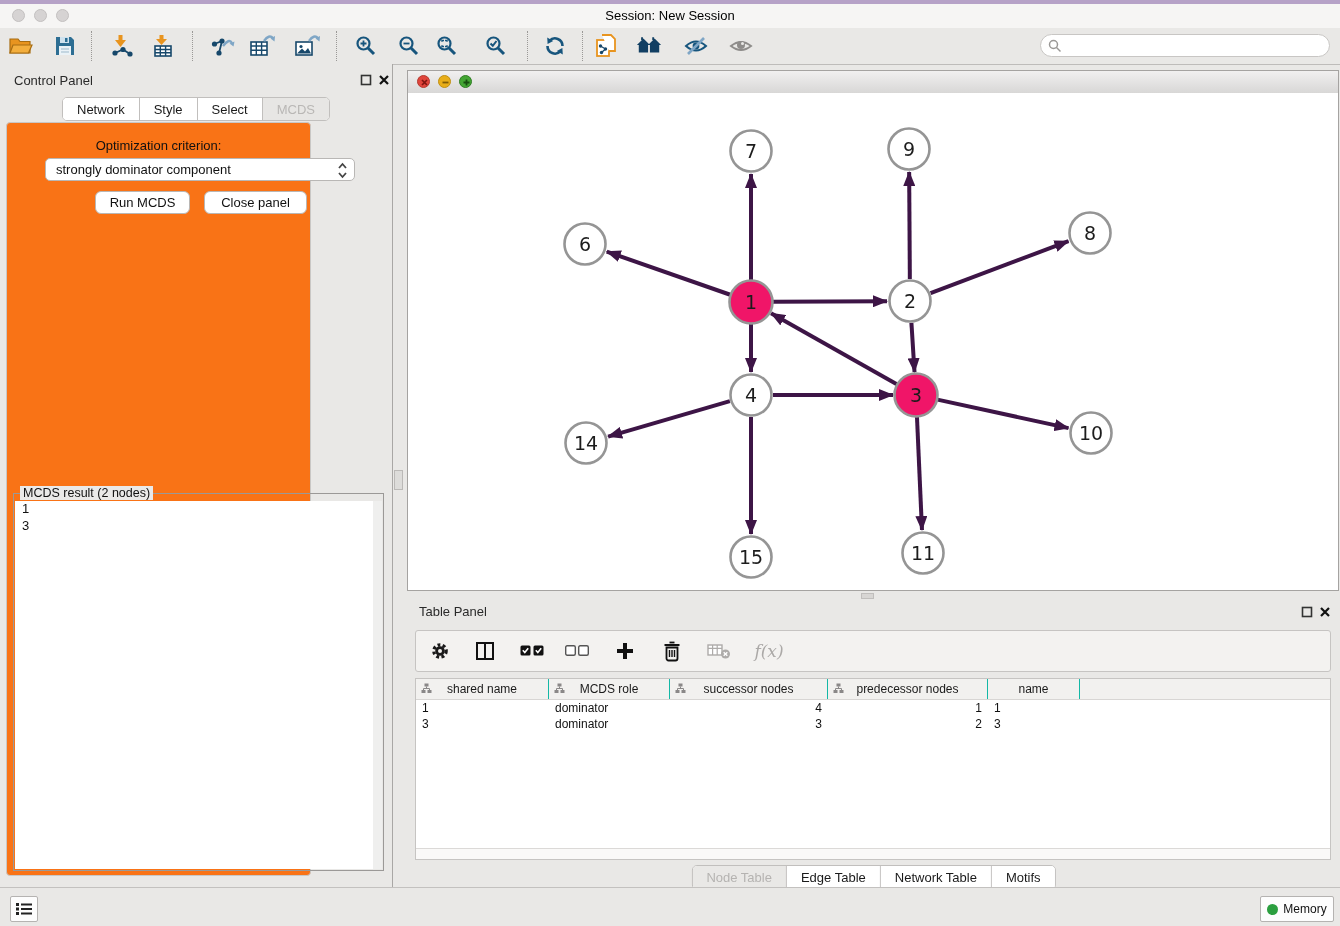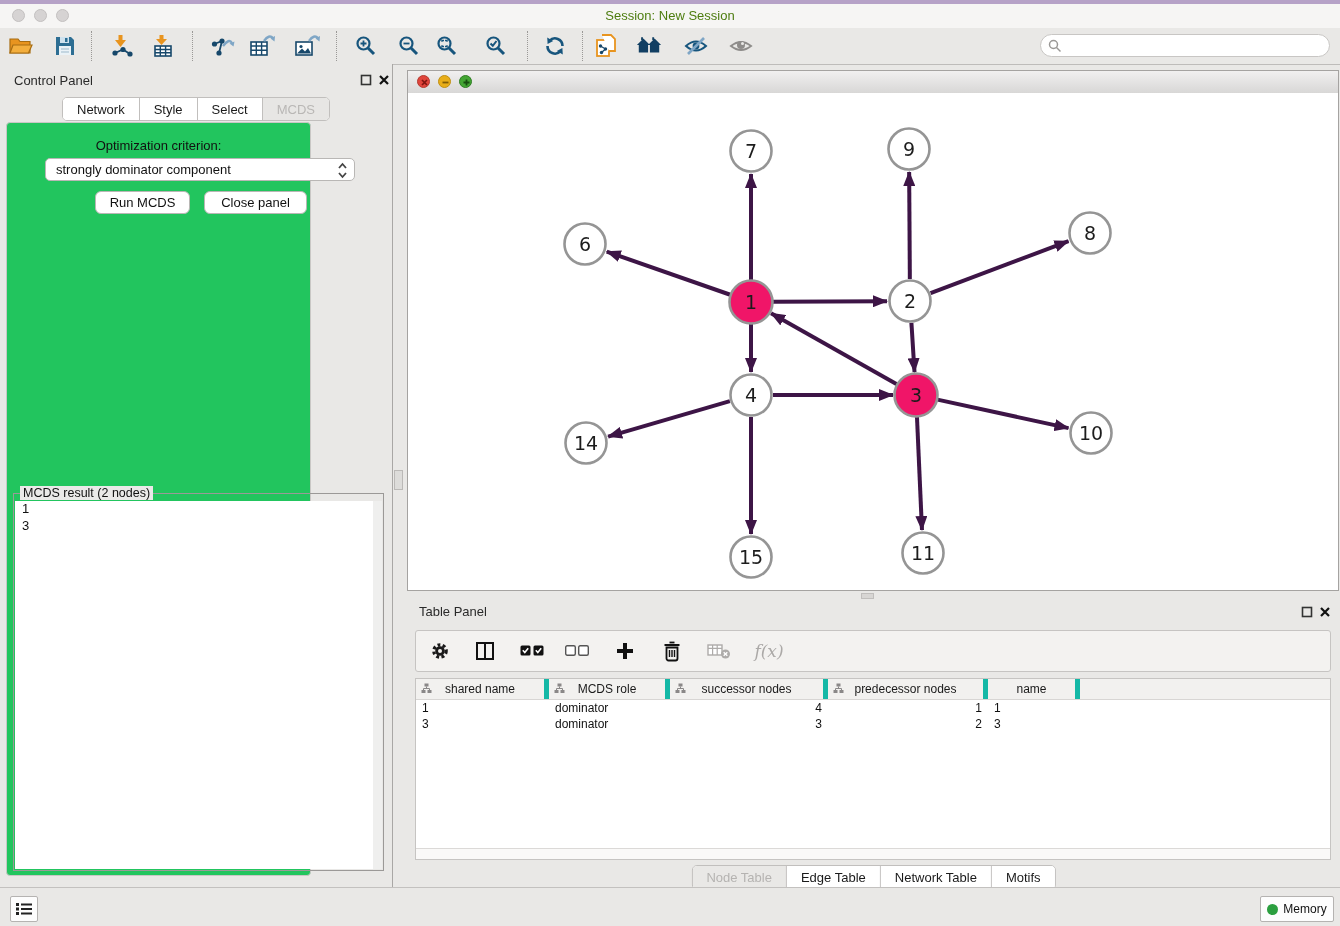--- a/index.html
+++ b/index.html
@@ -11,37 +11,37 @@
   }
   
   .main-window{position:absolute;left:0;top:4px;right:0;bottom:0;background:#e9e8e6;}
   .titlebar{position:absolute;left:0;top:0;right:0;height:24px;background:#f6f5f4;border-bottom:1px solid #d6d4d2;}
   .traffic{position:absolute;top:5px;left:12px;display:flex;gap:9px;}
   .tl{width:13px;height:13px;border-radius:50%;background:#d6d3d3;border:1px solid #c3c0c0;box-sizing:border-box;position:relative;}
   .tl svg{position:absolute;left:1px;top:1px;}
   .tl.red{background:#e0453c;border-color:#b43a30;}
   .tl.yellow{background:#e9ae19;border-color:#c08f12;}
   .tl.green{background:#43a533;border-color:#2f7d24;}
-  .title-text{position:absolute;left:0;right:0;top:4px;text-align:center;font-size:13px;color:#4d7c0f;}
+  .title-text{position:absolute;left:0;right:0;top:4px;text-align:center;font-size:13px;color:#000000;}
   
   .toolbar{position:absolute;left:0;top:24px;right:0;height:36px;background:#e9e8e6;border-bottom:1px solid #bebcba;display:flex;align-items:center;}
   .tb-icon{width:26px;height:26px;display:flex;align-items:center;justify-content:center;flex:none;cursor:default;}
   .tb-sep{width:1px;height:30px;border-left:1px dotted #9a9896;flex:none;}
   .searchbox{position:absolute;left:1040px;top:6px;width:290px;height:23px;background:#fff;border:1px solid #c8c6c4;border-radius:12px;display:flex;align-items:center;box-sizing:border-box;padding-left:7px;gap:4px;}
   .searchbox input{border:none;outline:none;flex:1;height:17px;font-size:12px;background:transparent;font-family:"Liberation Sans",sans-serif;}
   
   .control-panel{position:absolute;left:0;top:60px;width:393px;bottom:38px;background:#e9e8e6;border-right:1px solid #a9a7a5;box-sizing:border-box;}
   .panel-title{position:absolute;left:14px;top:9px;font-size:13px;color:#2a2a2a;}
   .panel-btn{position:absolute;top:9px;width:13px;height:13px;display:flex;align-items:center;justify-content:center;}
   .seg-tabs{position:absolute;display:flex;border:1px solid #c1bfbd;border-radius:5px;overflow:hidden;background:#fff;height:22px;}
   .seg-tab{padding:0 14px;display:flex;align-items:center;font-size:13px;color:#1a1a1a;background:#fff;border-right:1px solid #c1bfbd;white-space:nowrap;}
   .seg-tab:last-child{border-right:none;}
   .seg-tab.selected{background:#e7e6e4;color:#b9b7b5;}
   .cp-tabs{left:50%;transform:translateX(-50%);top:33px;}
-  .cp-content{position:absolute;left:6px;top:58px;width:305px;height:754px;background:#22c55e;border:1px solid #c9c7c5;border-radius:4px;box-sizing:border-box;}
+  .cp-content{position:absolute;left:6px;top:58px;width:305px;height:754px;background:#f97316;border:1px solid #c9c7c5;border-radius:4px;box-sizing:border-box;}
   .opt-label{position:absolute;left:0;right:0;top:15px;text-align:center;font-size:13px;color:#111;}
   .dropdown{position:absolute;left:38px;top:35px;width:310px;height:23px;background:#fff;border:1px solid #b9b7b5;border-radius:5px;box-sizing:border-box;display:flex;align-items:center;padding-left:10px;font-size:13px;color:#111;}
   .dd-stepper{position:absolute;right:6px;top:2px;}
   .cp-button{position:absolute;top:68px;height:23px;background:#fff;border:1px solid #b9b7b5;border-radius:6px;box-sizing:border-box;display:flex;align-items:center;justify-content:center;font-size:13px;color:#111;}
   .fieldset{position:absolute;left:6px;top:370px;width:371px;height:378px;border:1px solid #9b9997;box-sizing:border-box;}
   .fieldset .legend{position:absolute;left:6px;top:-8px;background:#eae9e8;padding:0 3px;font-size:12.5px;color:#111;}
   .result-area{position:absolute;left:1px;top:7px;right:1px;bottom:1px;background:#fff;overflow:hidden;}
   .result-line{font-size:13px;color:#111;line-height:16.5px;padding-left:7px;}
   .vtrack{position:absolute;right:0;top:0;bottom:0;width:9px;background:#efefee;}
   .splitter-grip{position:absolute;left:394px;top:466px;width:9px;height:20px;background:#dddcda;border:1px solid #bbb9b7;box-sizing:border-box;}
@@ -52,21 +52,21 @@
   .net-title{position:absolute;left:0;right:0;top:3px;text-align:center;font-size:13px;color:#333;}
   .net-traffic{position:absolute;left:9px;top:4px;display:flex;gap:8px;}
   .net-content{position:absolute;left:0;top:22px;right:0;bottom:0;background:#fff;}
   
   .table-panel{position:absolute;left:407px;top:596px;right:0;height:292px;background:#e9e8e6;}
   .tp-toolbar{position:absolute;left:8px;top:30px;width:916px;height:42px;background:#f3f2f0;border:1px solid #c6c4c2;border-radius:3px;box-sizing:border-box;display:flex;align-items:center;padding-left:12px;gap:15px;}
   .tp-icon{width:24px;height:24px;display:flex;align-items:center;justify-content:center;}
   .fx{font-family:"DejaVu Serif",serif;font-style:italic;font-size:17px;color:#aba9a7;}
   .node-table{position:absolute;left:8px;top:78px;width:916px;height:182px;background:#fff;border:1px solid #c6c4c2;box-sizing:border-box;}
   .t-header{display:flex;height:20px;background:#f2f1ef;border-bottom:1px solid #d8d6d4;}
-  .th{position:relative;display:flex;align-items:center;justify-content:center;font-size:12px;color:#1a1a1a;border-right:5px solid #14b8a6;box-sizing:border-box;}
+  .th{position:relative;display:flex;align-items:center;justify-content:center;font-size:12px;color:#1a1a1a;border-right:1px solid #14b8a6;box-sizing:border-box;}
   .th .tree{position:absolute;left:5px;top:4px;}
   .t-row{display:flex;height:16px;}
   .td{font-size:12px;color:#111;box-sizing:border-box;padding:1px 6px 0 6px;white-space:nowrap;overflow:hidden;}
   .htrack{position:absolute;left:0;right:0;bottom:0;height:10px;background:#faf9f8;border-top:1px solid #dbd9d7;}
   .tp-tabs{left:50%;transform:translateX(-50%);top:265px;height:23px;}
   .tp-tabs .seg-tab.selected{background:#e9e8e6;color:#b5b3b1;}
   
   .statusbar{position:absolute;left:0;bottom:0;right:0;height:38px;background:#e9e8e6;border-top:1px solid #c3c1bf;}
   .list-btn{position:absolute;left:10px;top:8px;width:28px;height:26px;background:#fdfdfd;border:1px solid #b5b3b1;border-radius:2px;display:flex;align-items:center;justify-content:center;box-sizing:border-box;}
   .memory-btn{position:absolute;right:6px;top:8px;width:74px;height:26px;background:#fdfdfd;border:1px solid #b5b3b1;border-radius:2px;display:flex;align-items:center;justify-content:center;gap:5px;box-sizing:border-box;font-size:12px;color:#111;}

